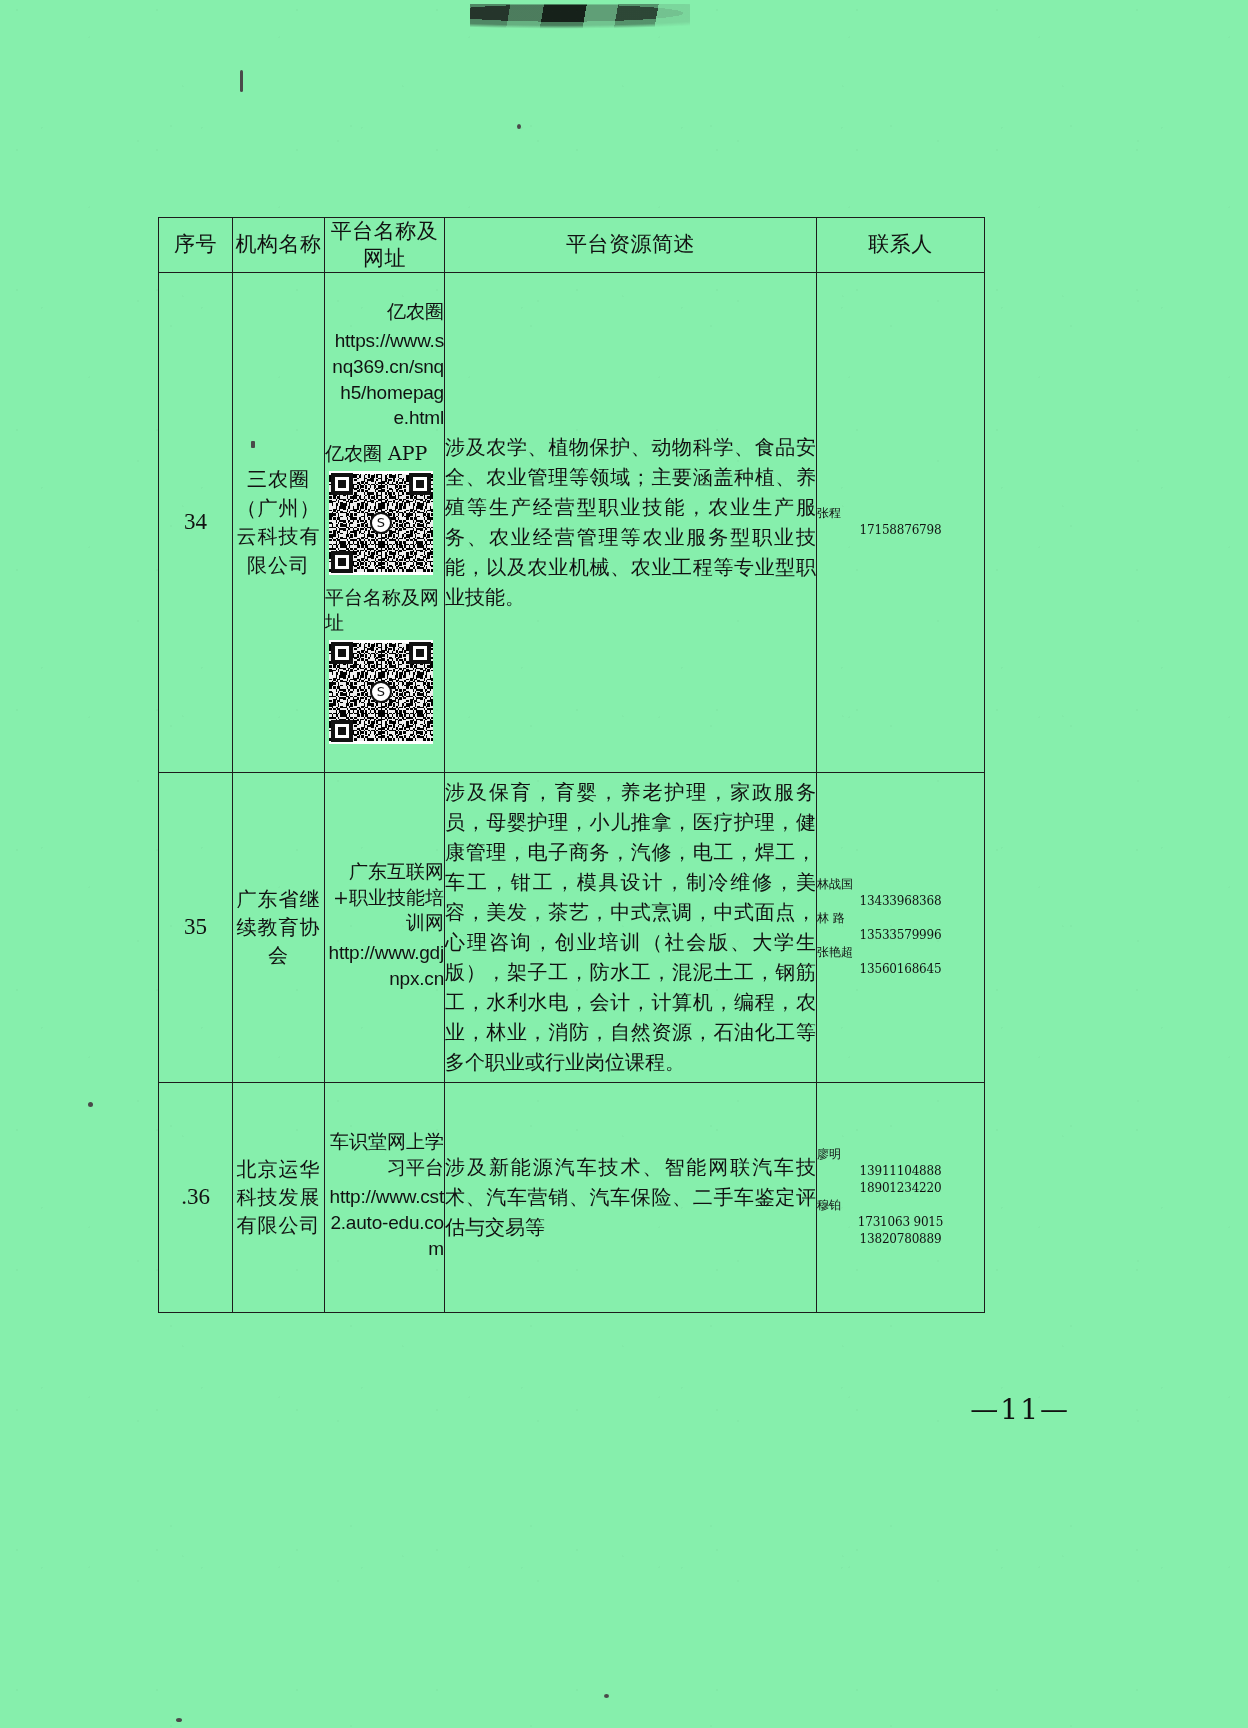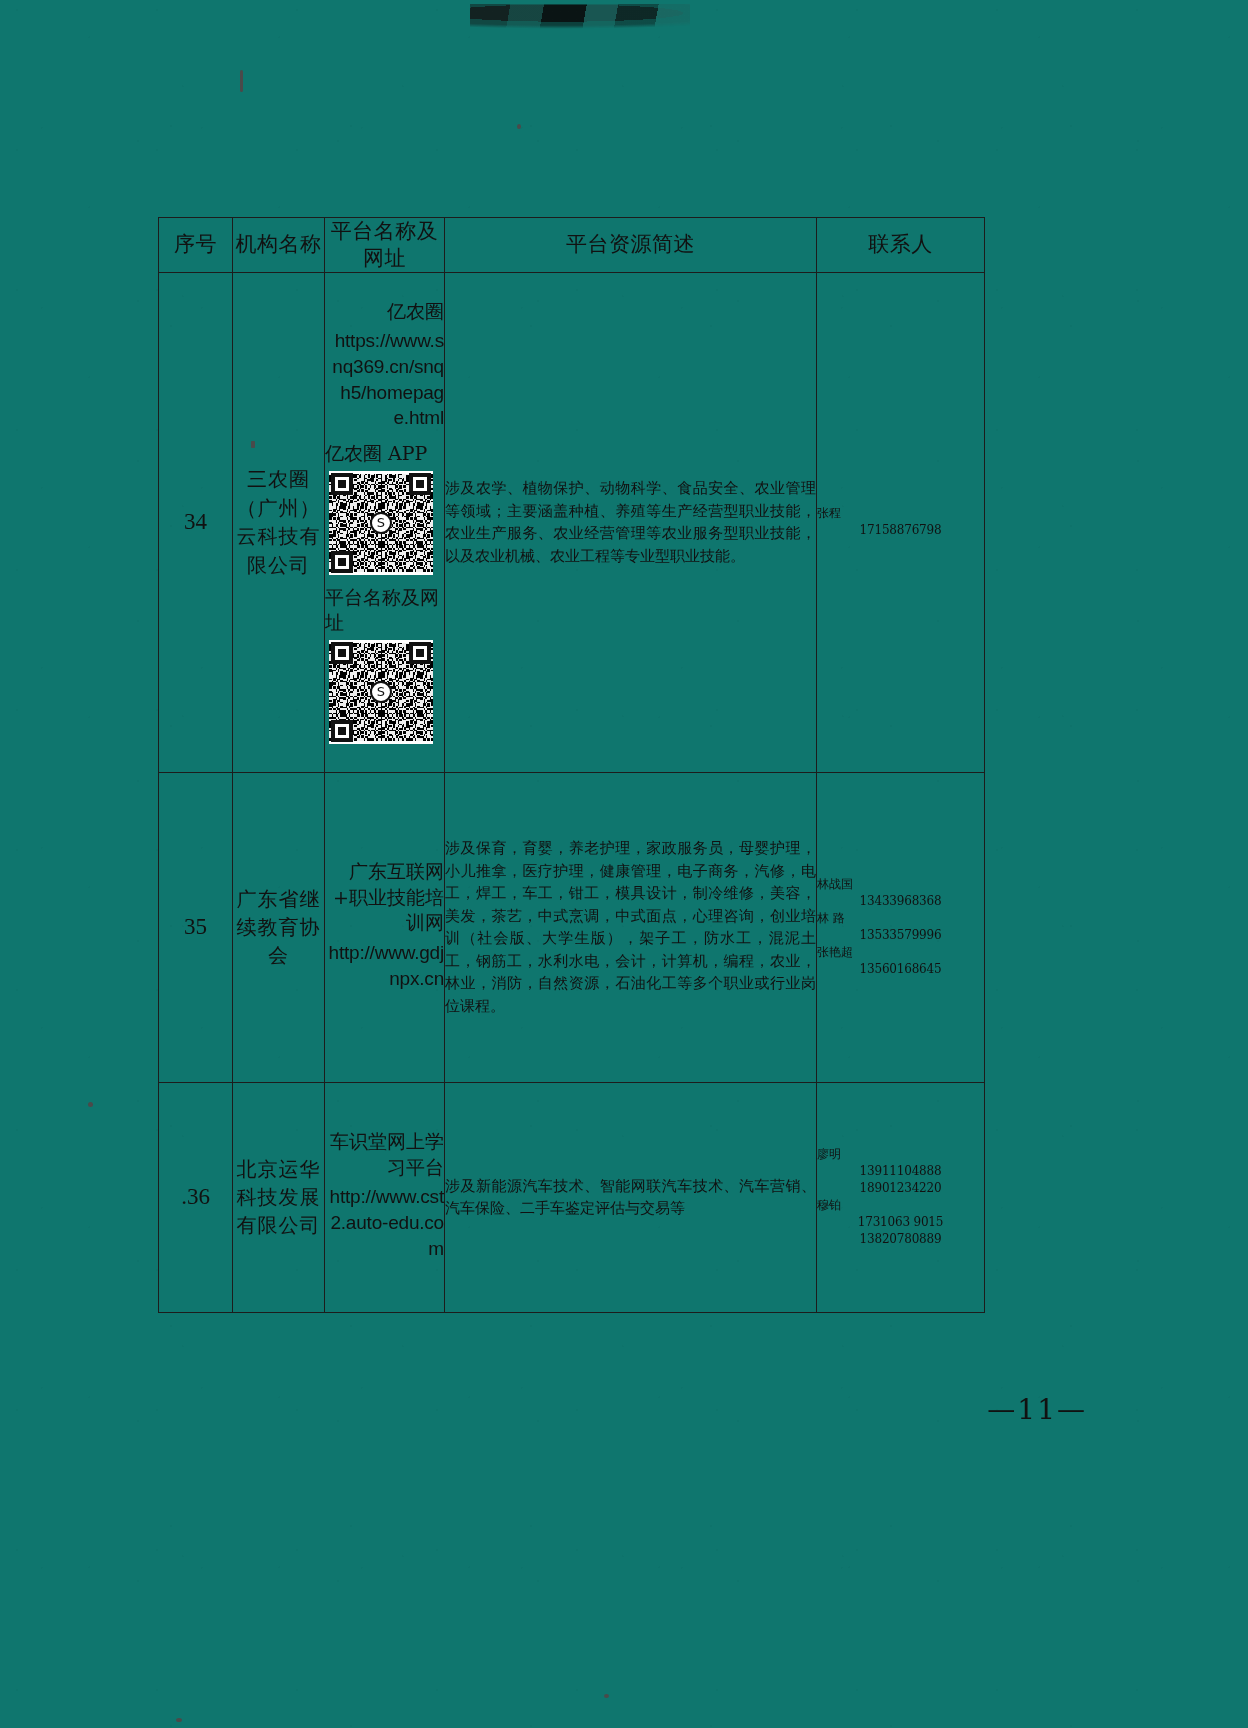--- a/index.html
+++ b/index.html
@@ -12,21 +12,21 @@
     height: 1728px;
     position: relative;
     font-family: "DejaVu Serif", "Liberation Serif", serif;
     overflow: hidden;
   }
 
   
   #page {
     position: absolute;
     inset: 0;
-    background: #0f766e;
+    background: #86efac;
   }
   #page::before {
     
     content: "";
     position: absolute;
     inset: 0;
     pointer-events: none;
     opacity: .5;
     background-image:
       radial-gradient(circle at 12% 7%, rgba(0,0,0,.05) 0 1px, transparent 1px),
@@ -119,21 +119,21 @@
     vertical-align: middle;
   }
   .td-plat .latin {
     font-family: Liberation Sans, sans-serif;
     letter-spacing: -.2px;
   }
   .plat-block { margin-bottom: 4px; text-align: right; }
   .plat-caption { margin: 10px 0 4px; }
 
   .td-desc {
-    font-size: 15px;
+    font-size: 20px;
     line-height: 1.5;
     padding: 8px 12px 8px 10px;
     text-align: justify;
     text-justify: inter-character;
     word-break: break-all;
     margin-top: 32px;
   }
 
   .td-con {
     font-size: 12px;
@@ -195,21 +195,21 @@
   }
   .qr .quiet-t, .qr .quiet-b {
     position: absolute; left: 0; right: 0; height: 3px; background: #fff;
   }
   .qr .quiet-t { top: 0; }
   .qr .quiet-b { bottom: 0; }
 
   
   .page-number {
     position: absolute;
-    right: 161px;
+    right: 178px;
     top: 1393px;
     font-size: 28px;
     letter-spacing: 2px;
     color: #111;
     font-family: "DejaVu Serif", "Liberation Serif", serif;
   }
 </style>
 </head>
 <body>
 

